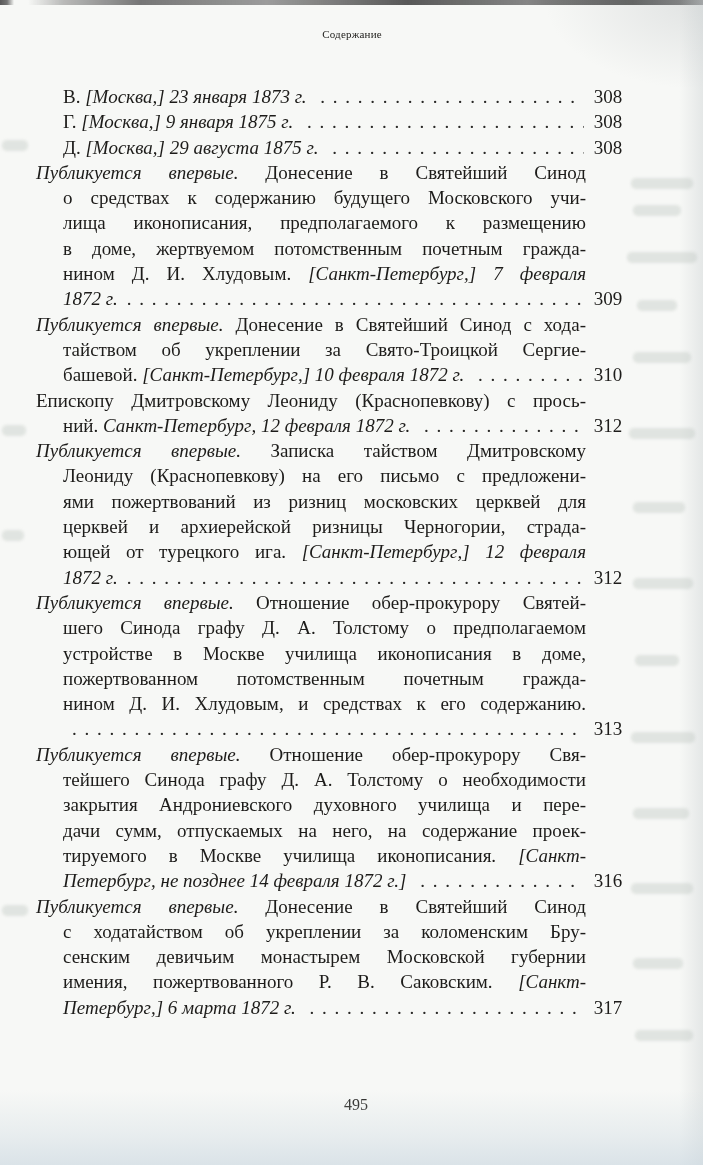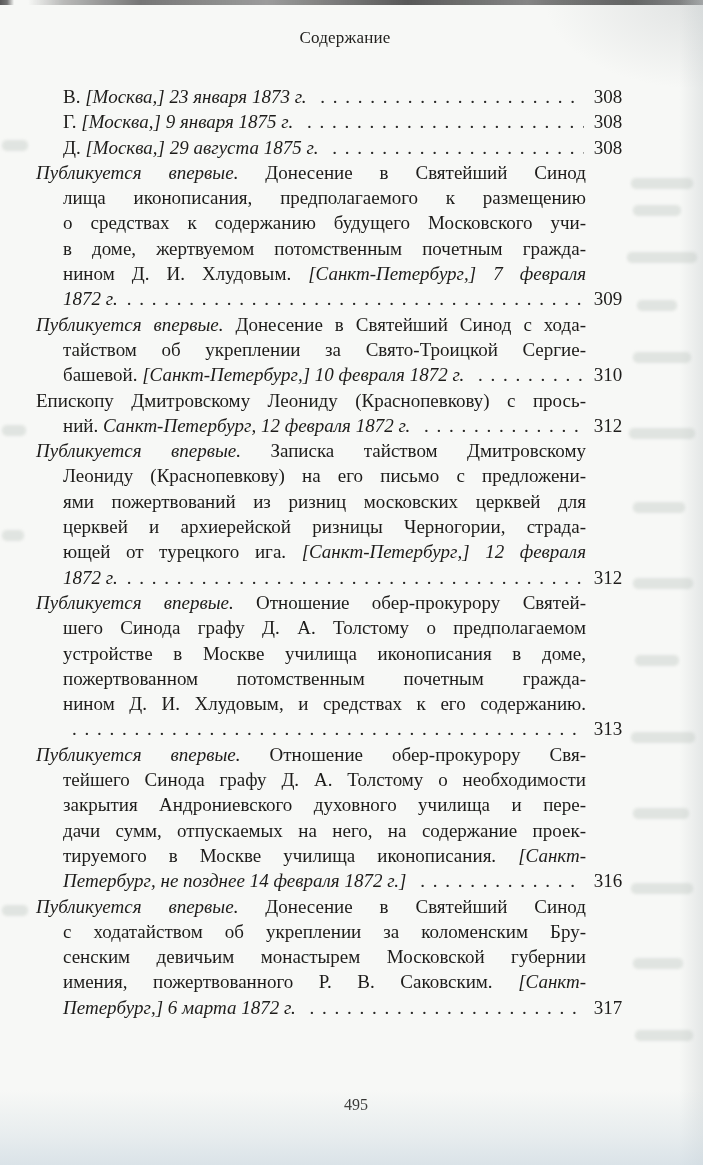--- a/index.html
+++ b/index.html
@@ -30,22 +30,22 @@
   .g3{top:252px;right:6px;width:70px}.g4{top:300px;right:26px;width:40px}
   .g5{top:352px;right:12px;width:58px}.g6{top:428px;right:8px;width:66px}
   .g7{top:502px;right:18px;width:52px}.g8{top:578px;right:10px;width:60px}
   .g9{top:655px;right:24px;width:44px}.g10{top:732px;right:8px;width:64px}
   .g11{top:808px;right:14px;width:56px}.g12{top:883px;right:10px;width:62px}
   .g13{top:958px;right:20px;width:50px}.g14{top:1030px;right:10px;width:58px}
   .g15{top:140px;left:2px;width:26px}.g16{top:425px;left:2px;width:24px}
   .g17{top:530px;left:2px;width:22px}.g18{top:905px;left:2px;width:26px}
 
   .running-header{
-    position:absolute;top:28px;left:0;width:690px;text-align:center;
-    font-size:17px;letter-spacing:.2px;color:#23221f;
+    position:absolute;top:28px;left:7px;width:690px;text-align:center;
+    font-size:11px;letter-spacing:.2px;color:#23221f;
   }
   .page-footer{
     position:absolute;top:1096px;left:0;width:712px;text-align:center;
     font-size:16px;color:#23221f;
   }
   .toc{
     position:absolute;top:84px;left:36px;width:590px;
     font-size:19px;line-height:25.3px;
   }
   .toc-line{min-height:25.3px;}
@@ -89,22 +89,22 @@
       <div class="toc-entry">
         <div class="toc-line ind ref">
           <span class="seg roman">Д. </span>
           <span class="seg italic">[Москва,] 29 августа 1875 г. </span>
           <span class="leader"></span>
           <span class="pgref">308</span>
         </div>
       </div>
       <div class="toc-entry">
         <div class="toc-line just"><span class="seg italic">Публикуется впервые.</span><span class="seg roman"> Донесение в Святейший Синод</span></div>
+        <div class="toc-line ind just"><span class="seg roman">о средствах к содержанию будущего Московского учи-</span></div>
         <div class="toc-line ind just"><span class="seg roman">лища иконописания, предполагаемого к размещению</span></div>
-        <div class="toc-line ind just"><span class="seg roman">о средствах к содержанию будущего Московского учи-</span></div>
         <div class="toc-line ind just"><span class="seg roman">в доме, жертвуемом потомственным почетным гражда-</span></div>
         <div class="toc-line ind just"><span class="seg roman">нином Д. И. Хлудовым.</span><span class="seg italic"> [Санкт-Петербург,] 7 февраля</span></div>
         <div class="toc-line ind ref">
           <span class="seg italic">1872 г.</span>
           <span class="leader"></span>
           <span class="pgref">309</span>
         </div>
       </div>
       <div class="toc-entry">
         <div class="toc-line just"><span class="seg italic">Публикуется впервые.</span><span class="seg roman"> Донесение в Святейший Синод с хода-</span></div>

